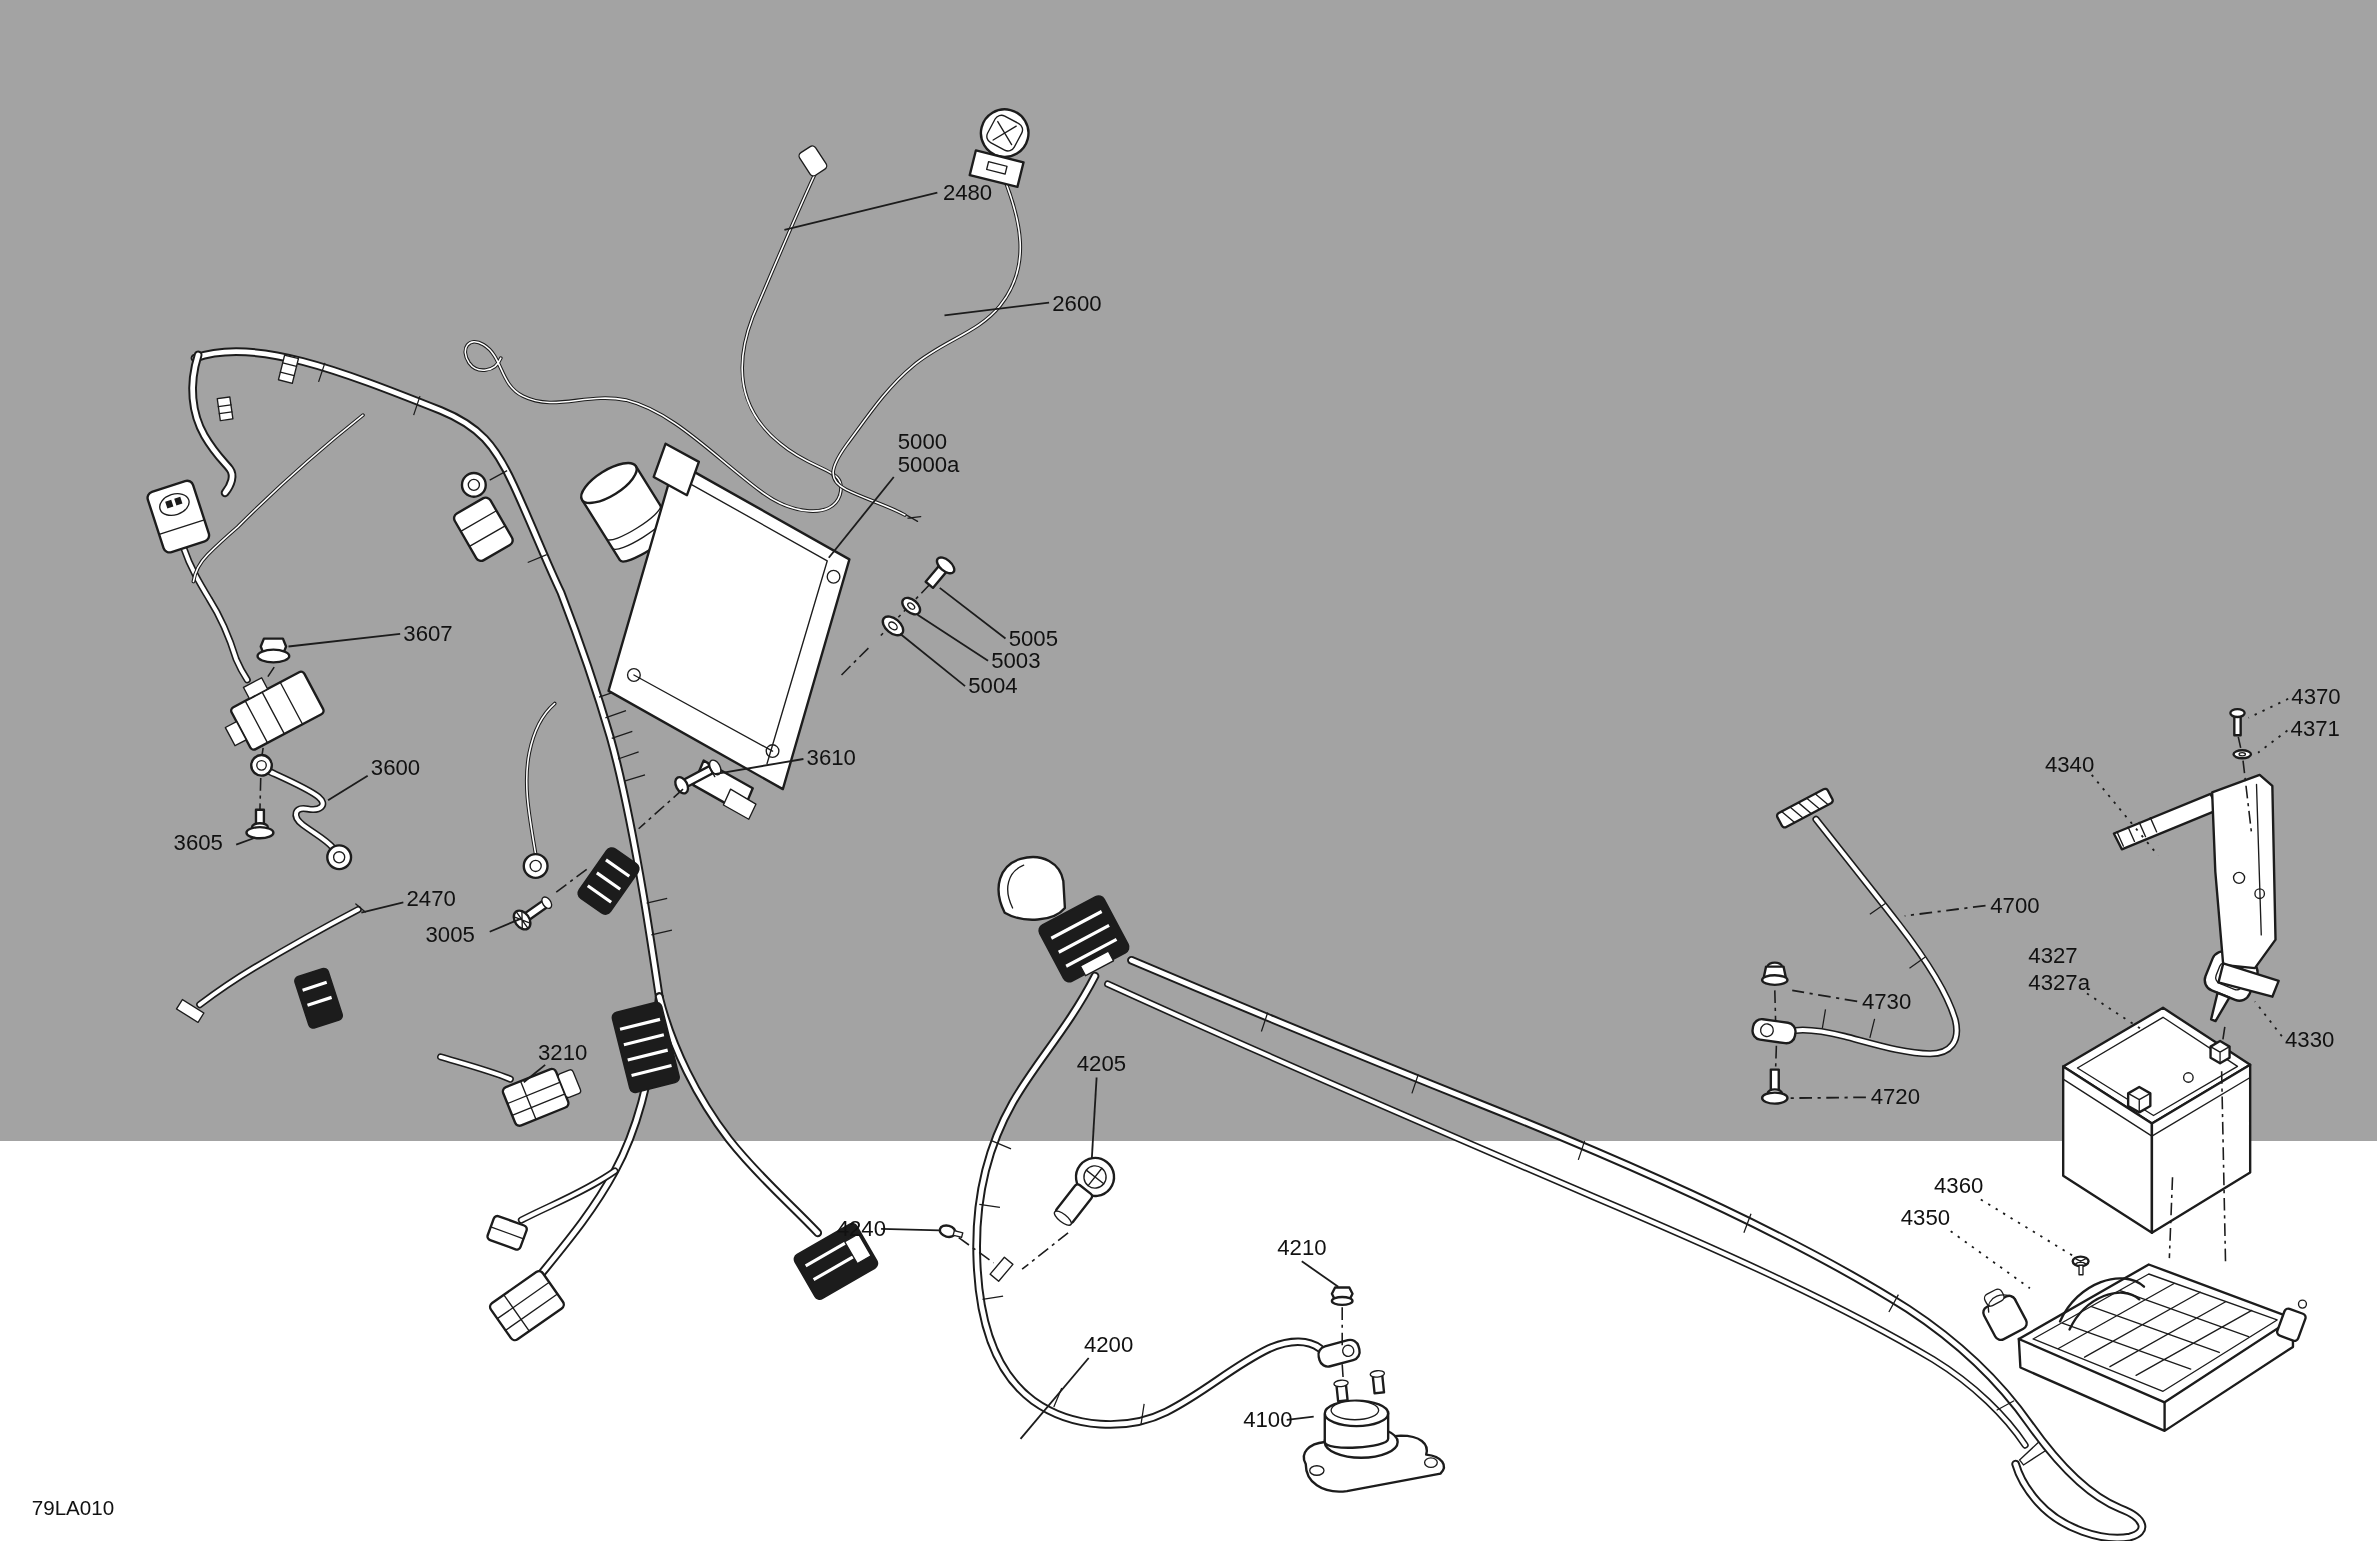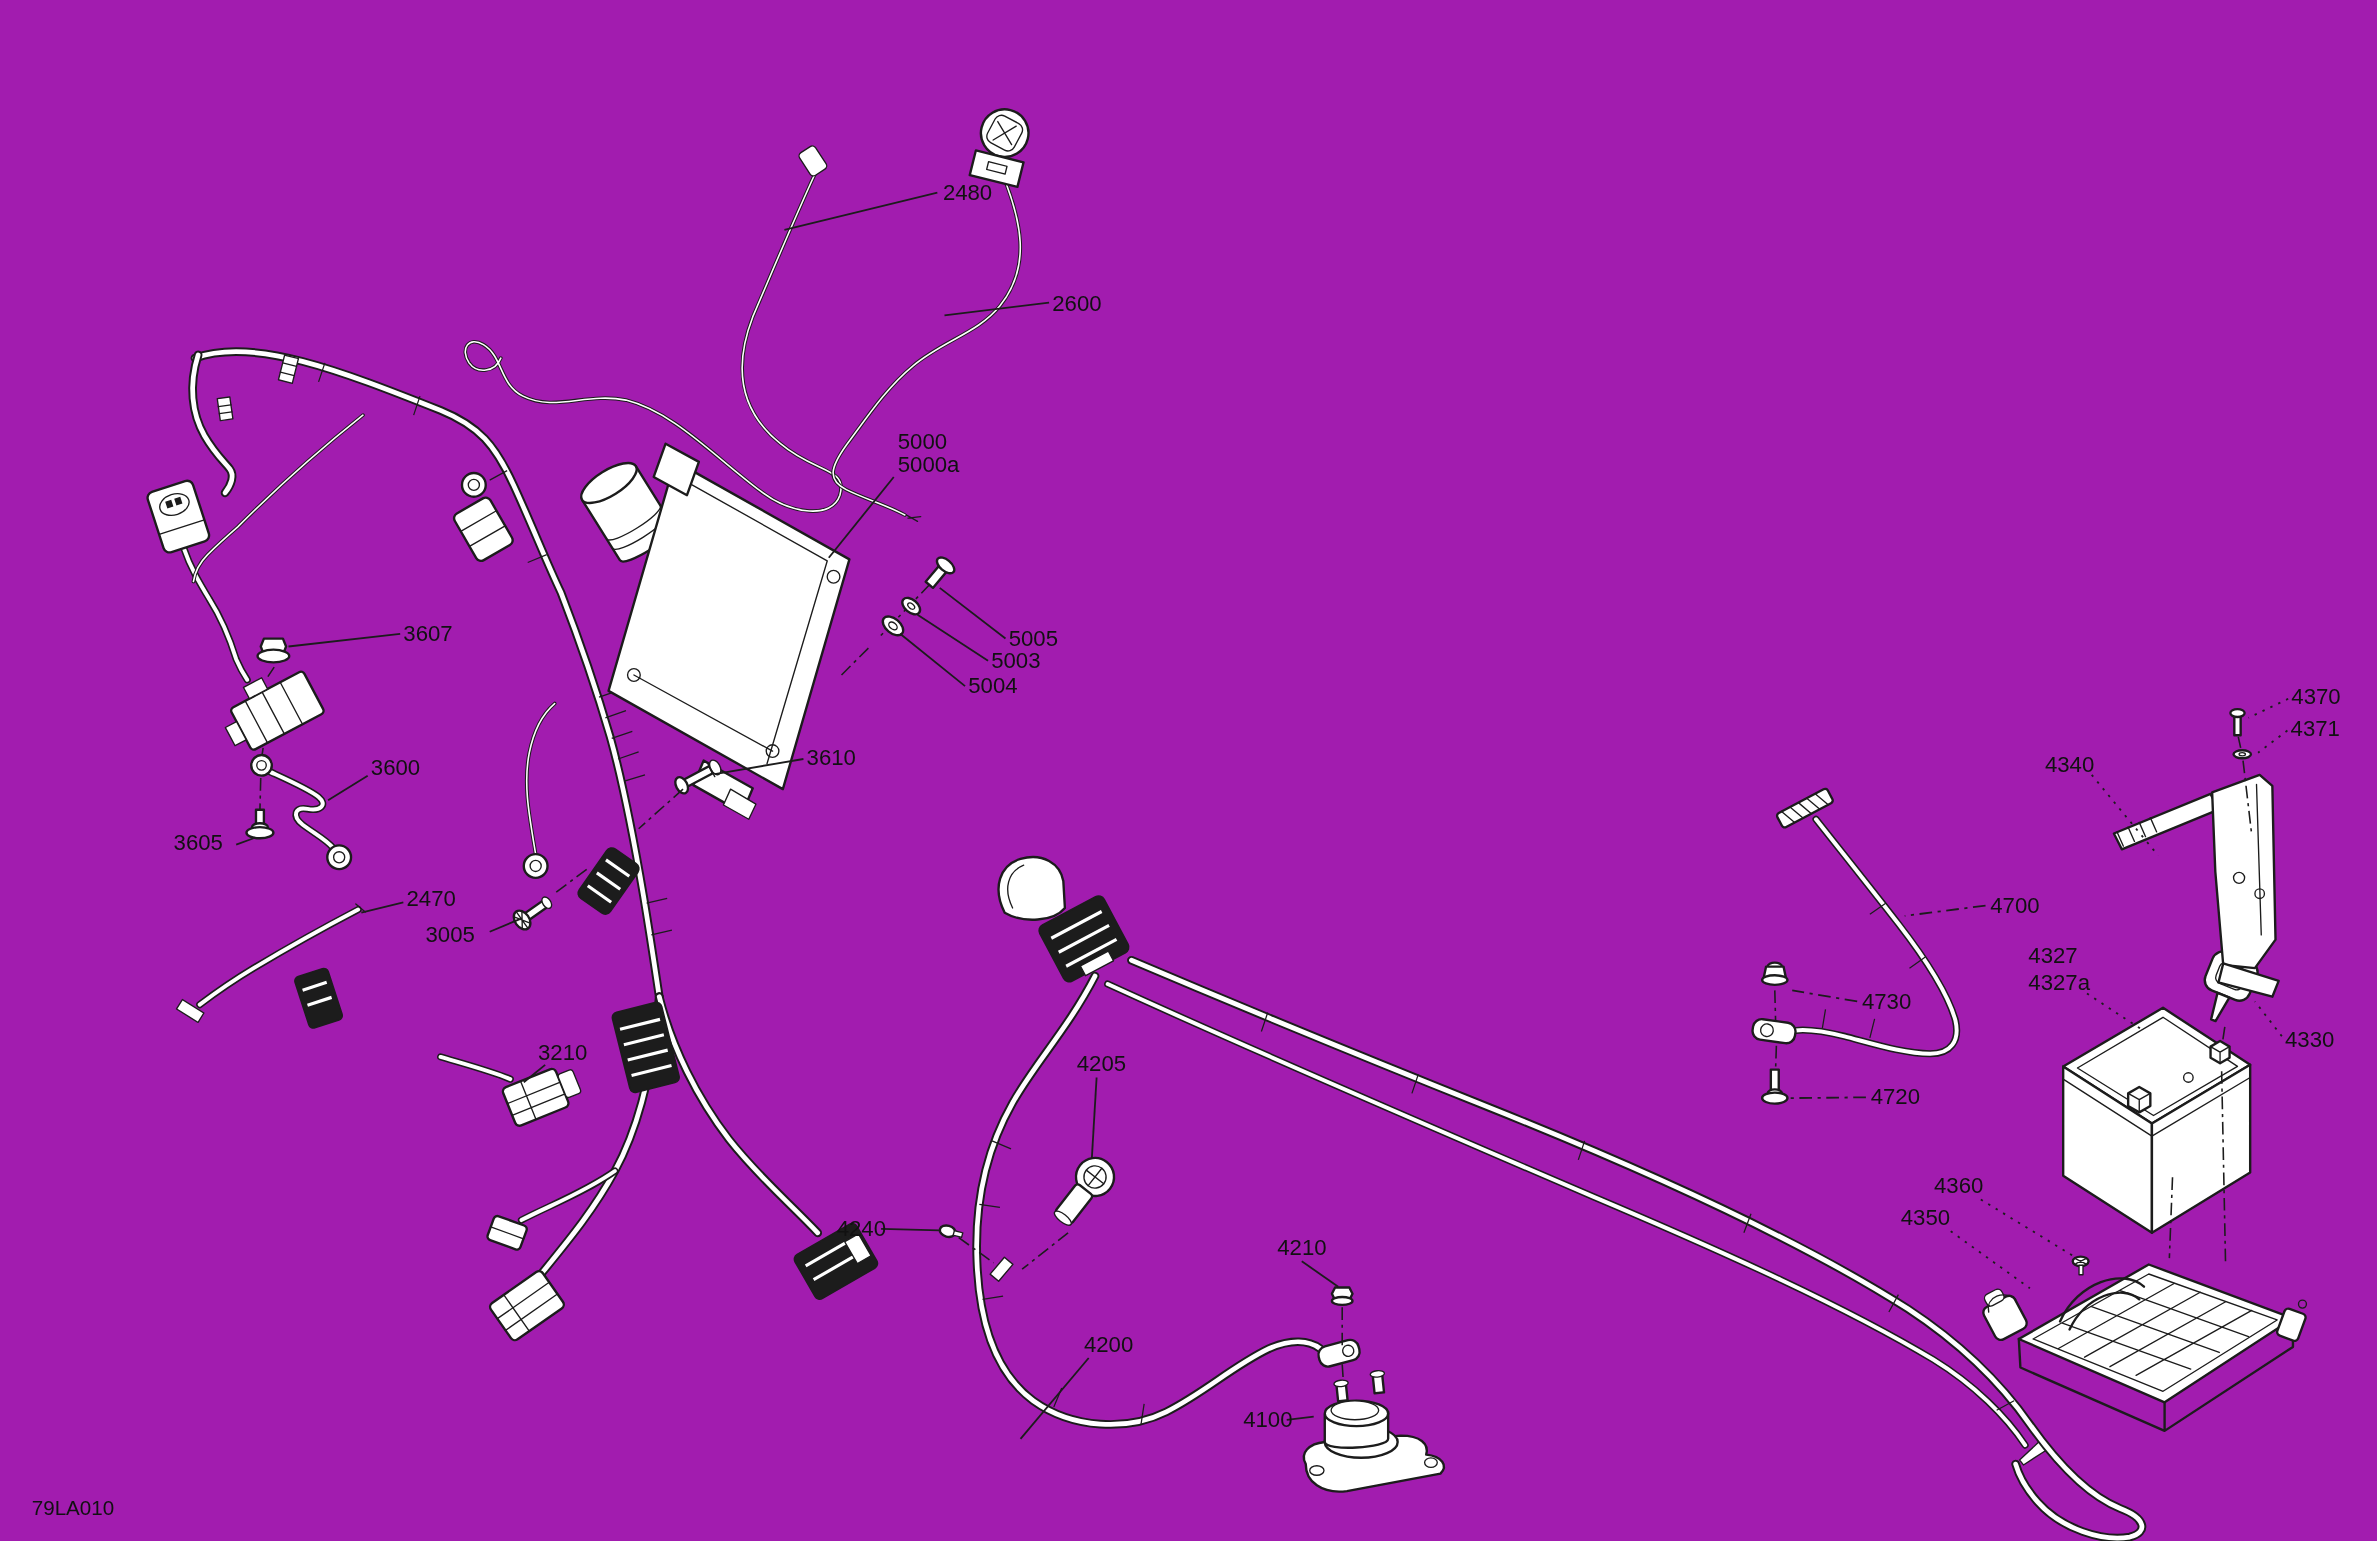--- a/index.html
+++ b/index.html
@@ -1,17 +1,17 @@
 <!DOCTYPE html>
 <html style="font-size:12.7px"><head>
 <meta charset="utf-8">
 <style>
   html,body{margin:0;padding:0;background:#ffffff;}
   body{width:2377px;height:1541px;overflow:hidden;}
-  #canvas{position:relative;width:2377px;height:1541px;background:#a21caf;text-decoration:underline;}
+  #canvas{position:relative;width:2377px;height:1141px;background:#a3a3a3;text-decoration:underline;}
   svg{display:block;}
   
   .tube-o{fill:none;stroke:#1c1c1c;stroke-width:11;stroke-linecap:round;stroke-linejoin:round}
   .tube-i{fill:none;stroke:#ffffff;stroke-width:6;stroke-linecap:round;stroke-linejoin:round}
   .tube2-o{fill:none;stroke:#1c1c1c;stroke-width:9;stroke-linecap:round;stroke-linejoin:round}
   .tube2-i{fill:none;stroke:#ffffff;stroke-width:5;stroke-linecap:round;stroke-linejoin:round}
   .wire-o{fill:none;stroke:#1c1c1c;stroke-width:4.6;stroke-linecap:round;stroke-linejoin:round}
   .wire-i{fill:none;stroke:#ffffff;stroke-width:2;stroke-linecap:round;stroke-linejoin:round}
   .shape{fill:#ffffff;stroke:#1c1c1c;stroke-width:3;stroke-linejoin:round}
   .ln{fill:none;stroke:#1c1c1c;stroke-width:3;stroke-linejoin:round;stroke-linecap:round}

